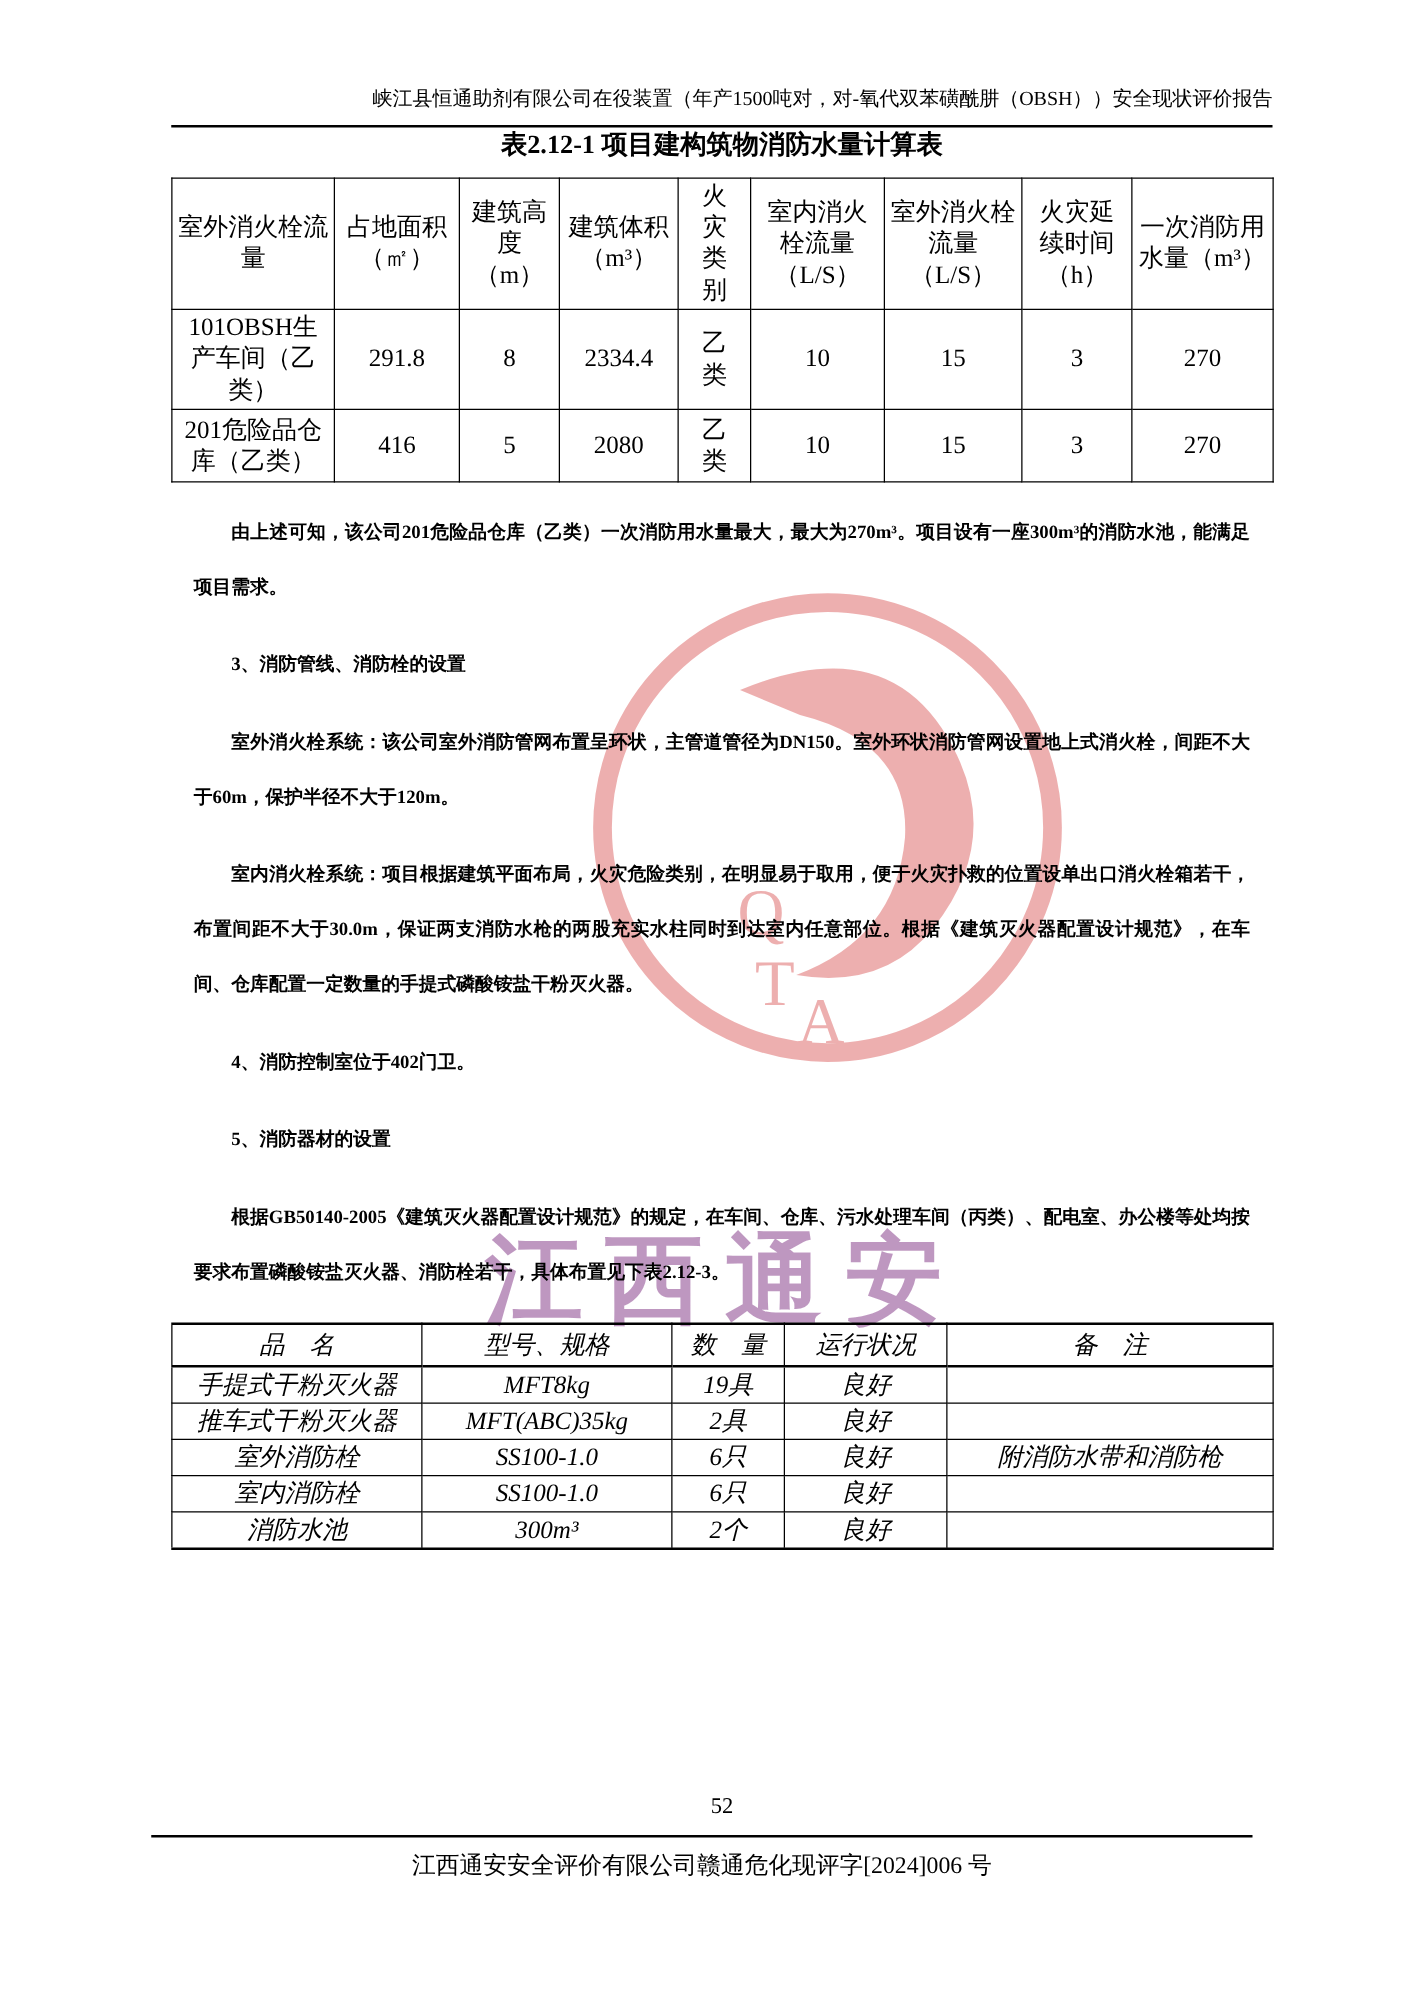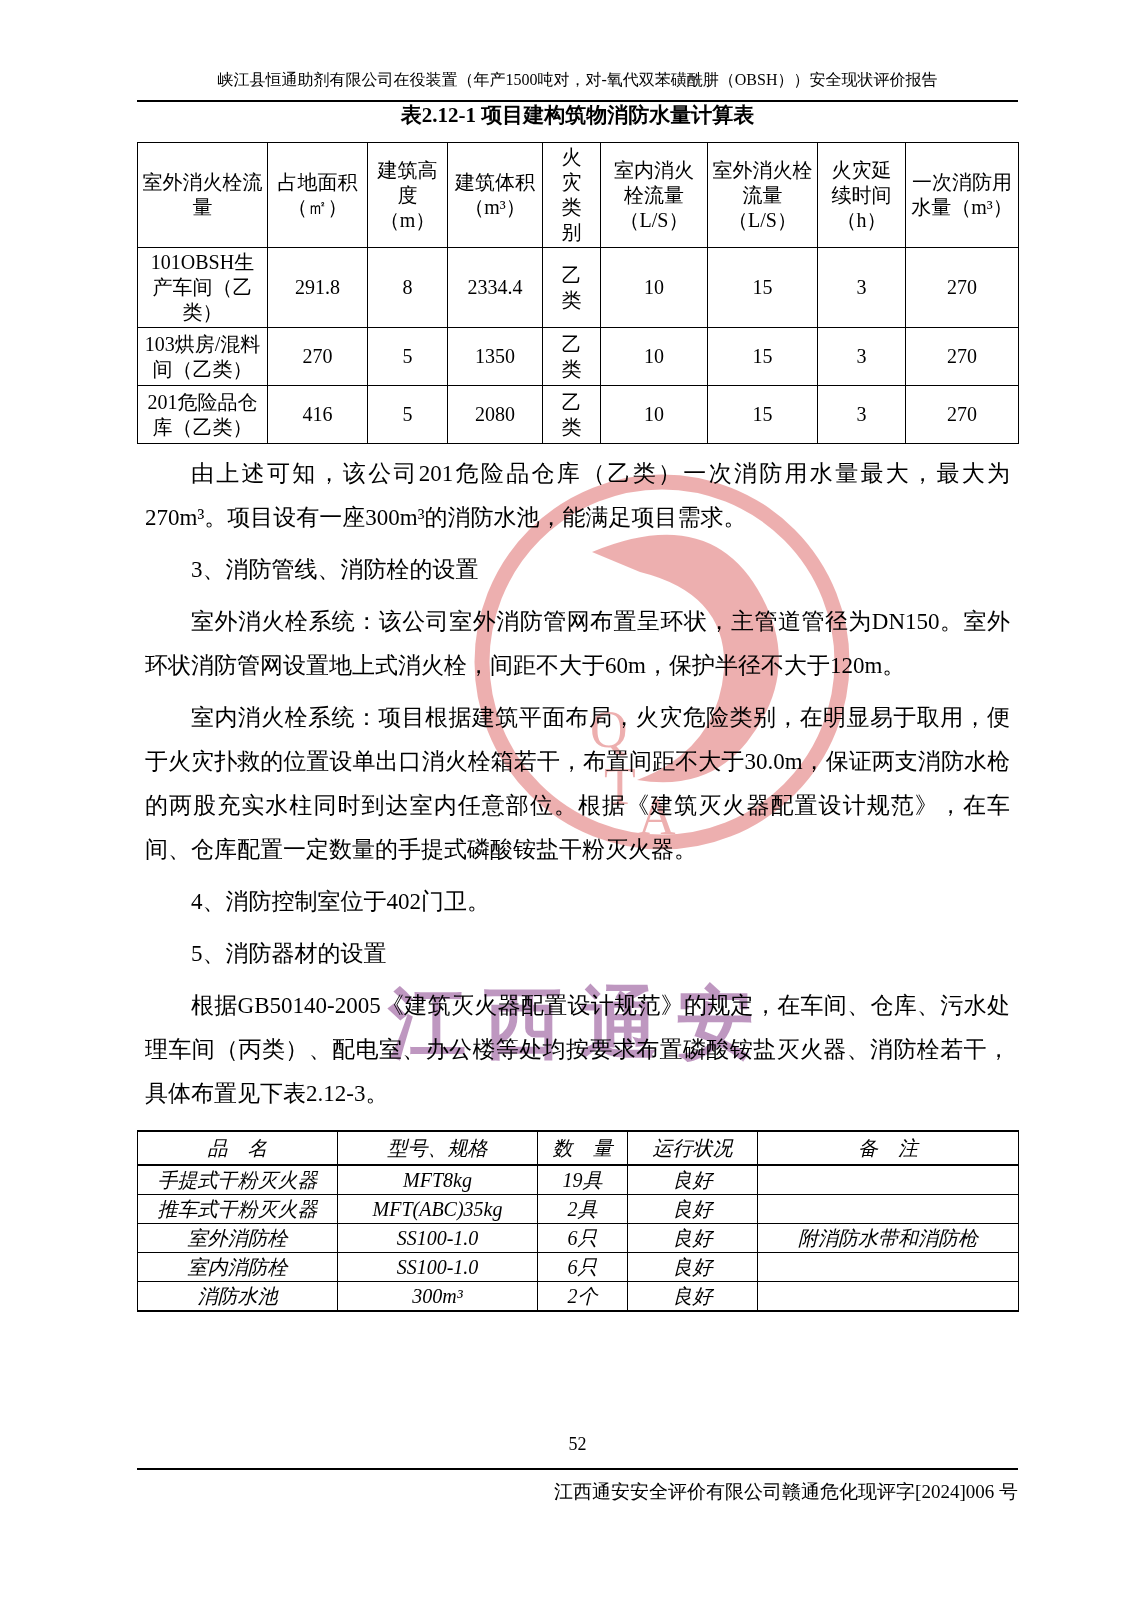--- a/index.html
+++ b/index.html
@@ -13,52 +13,52 @@
   .watermark { position:absolute; inset:0; z-index:0; pointer-events:none; }
   .wm-logo { position:absolute; left:462px; top:462px; opacity:0.45; color:#d85050; }
   .wm-text {
     position:absolute; left:388px; top:972px;
     font-size:78px; font-weight:bold; letter-spacing:18px;
     color:#701a75; opacity:0.45; white-space:nowrap;
   }
   
   .content { position:relative; z-index:1; padding:70px 113px 0 137px; }
   .doc-header {
-    font-size:16px; line-height:20px; text-align:center;
+    font-size:16px; line-height:20px; text-align:right;
     padding-bottom:10px; border-bottom:2px solid #000;
   }
   .table-title {
     font-size:21px; line-height:26px;
     font-weight:bold; text-align:center;
   }
   table { border-collapse:collapse; table-layout:fixed; width:881px; background:transparent; }
   td, th { border:1px solid #000; text-align:center; vertical-align:middle; font-weight:normal; padding:2px 4px; overflow:hidden; }
   .t1 { margin-top:14px; font-size:20px; line-height:25px; }
   .t1 thead tr { height:92px; }
   .t1 tbody tr { height:58px; }
   .t1 tbody tr:first-child { height:72px; }
   .t1 th:nth-child(5), .t1 td:nth-child(5) { padding:2px 12px; }
   .body-text { margin-top:6px; }
   .body-text p {
-    margin:8px; font-size:23px; line-height:44px;
-    text-align:justify; text-indent:2em;
+    margin:18px; font-size:15px; line-height:44px;
+    text-align:justify; text-indent:2em;font-weight:bold;
   }
   .t2 { margin-top:14px; font-size:20px; line-height:24px;
         border-top:2px solid #000; border-bottom:2px solid #000;font-style:italic; }
   .t2 thead th { border-bottom:2px solid #000; height:28px; }
   .t2 tbody tr { height:27px; }
   
   .page-number {
     position:absolute; z-index:1; top:1434px; left:137px; width:881px;
     text-align:center; font-size:18px;
   }
   .doc-footer {
-    position:absolute; z-index:1; top:1468px; left:137px; width:881px;
+    position:absolute; z-index:1; top:1468px; left:121px; width:881px;
     border-top:2px solid #000; padding-top:9px;
-    display:flex; justify-content:flex-end; font-size:19px;
+    display:flex; justify-content:center; font-size:19px;
   }
 </style>
 </head>
 <body>
 
 <div class="page">
 
   <div class="watermark">
     <svg class="wm-logo" width="400" height="400" viewBox="0 0 400 400">
       <circle cx="200" cy="200" r="180" fill="none" stroke="currentColor" stroke-width="15"></circle>
@@ -107,31 +107,20 @@
           <td>291.8</td>
           <td>8</td>
           <td>2334.4</td>
           <td>乙类</td>
           <td>10</td>
           <td>15</td>
           <td>3</td>
           <td>270</td>
         </tr>
         <tr>
-          <td>103烘房/混料间（乙类）</td>
-          <td>270</td>
-          <td>5</td>
-          <td>1350</td>
-          <td>乙类</td>
-          <td>10</td>
-          <td>15</td>
-          <td>3</td>
-          <td>270</td>
-        </tr>
-        <tr>
           <td>201危险品仓库（乙类）</td>
           <td>416</td>
           <td>5</td>
           <td>2080</td>
           <td>乙类</td>
           <td>10</td>
           <td>15</td>
           <td>3</td>
           <td>270</td>
         </tr>

